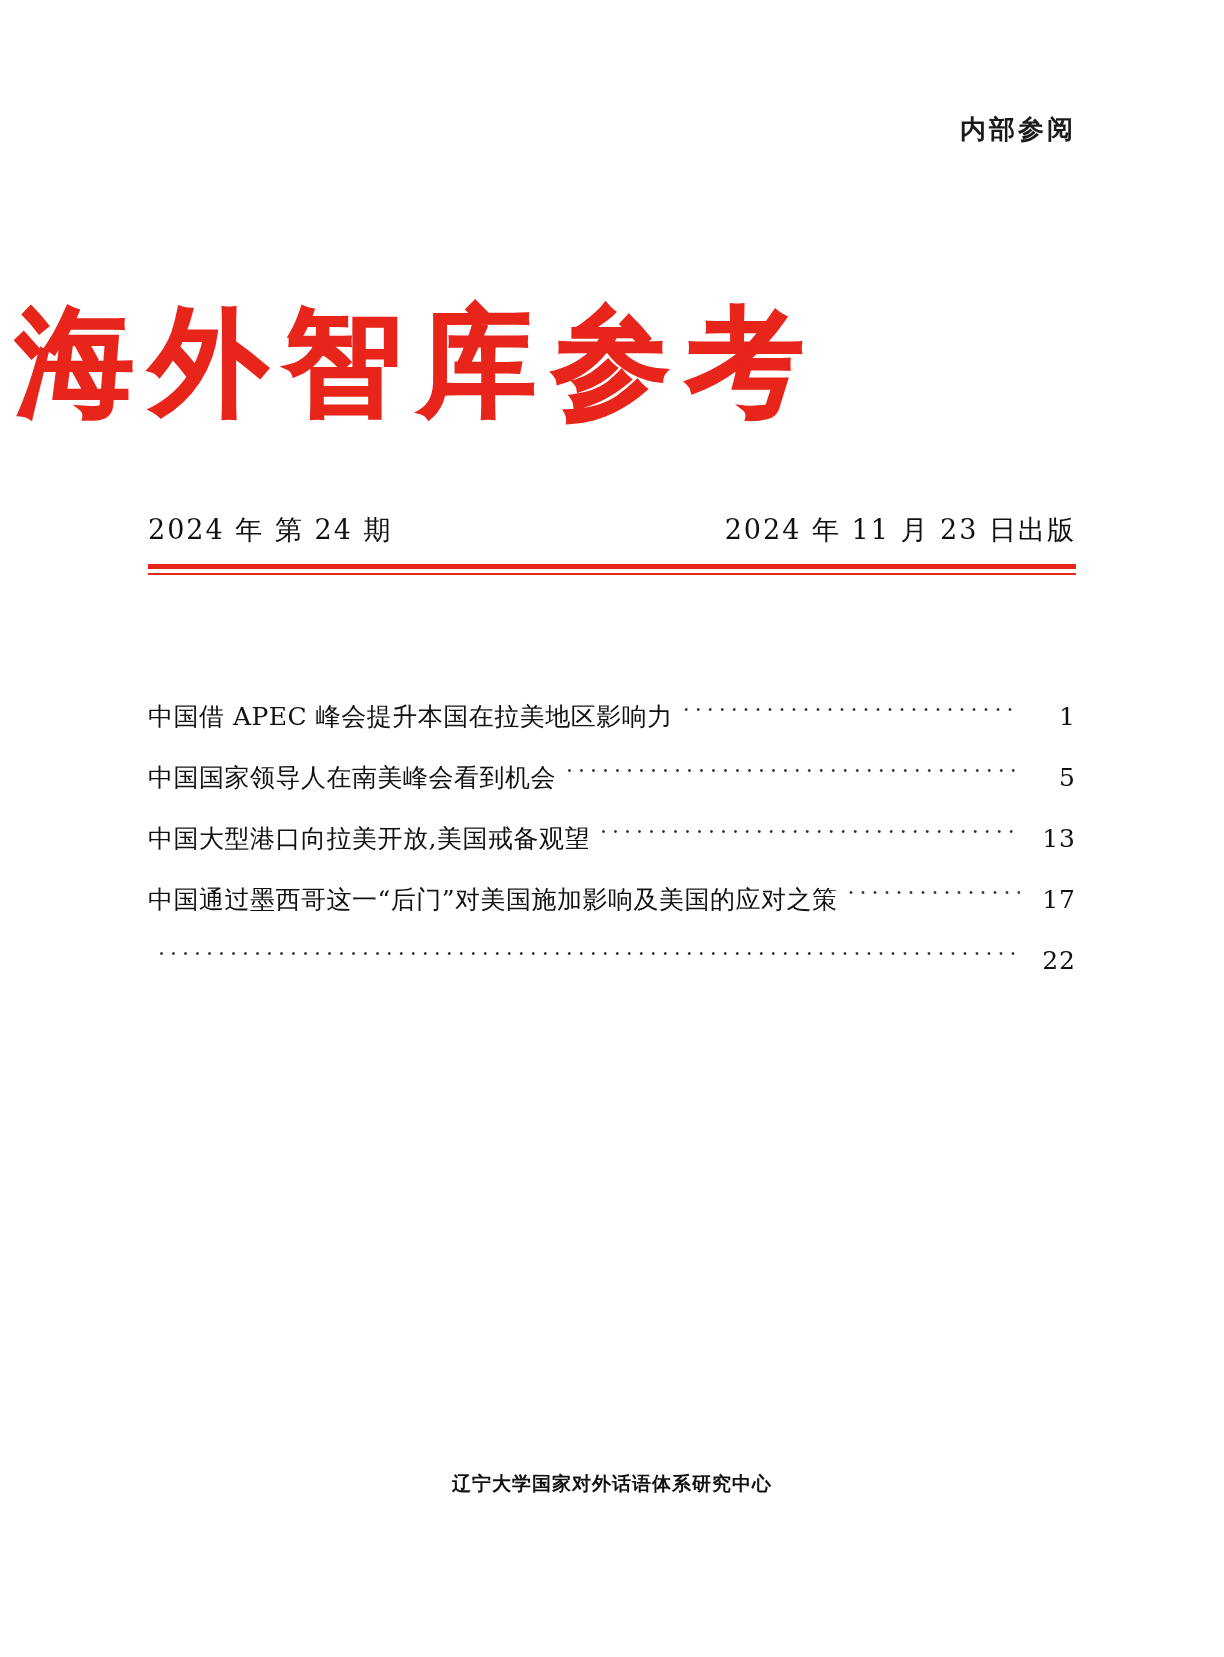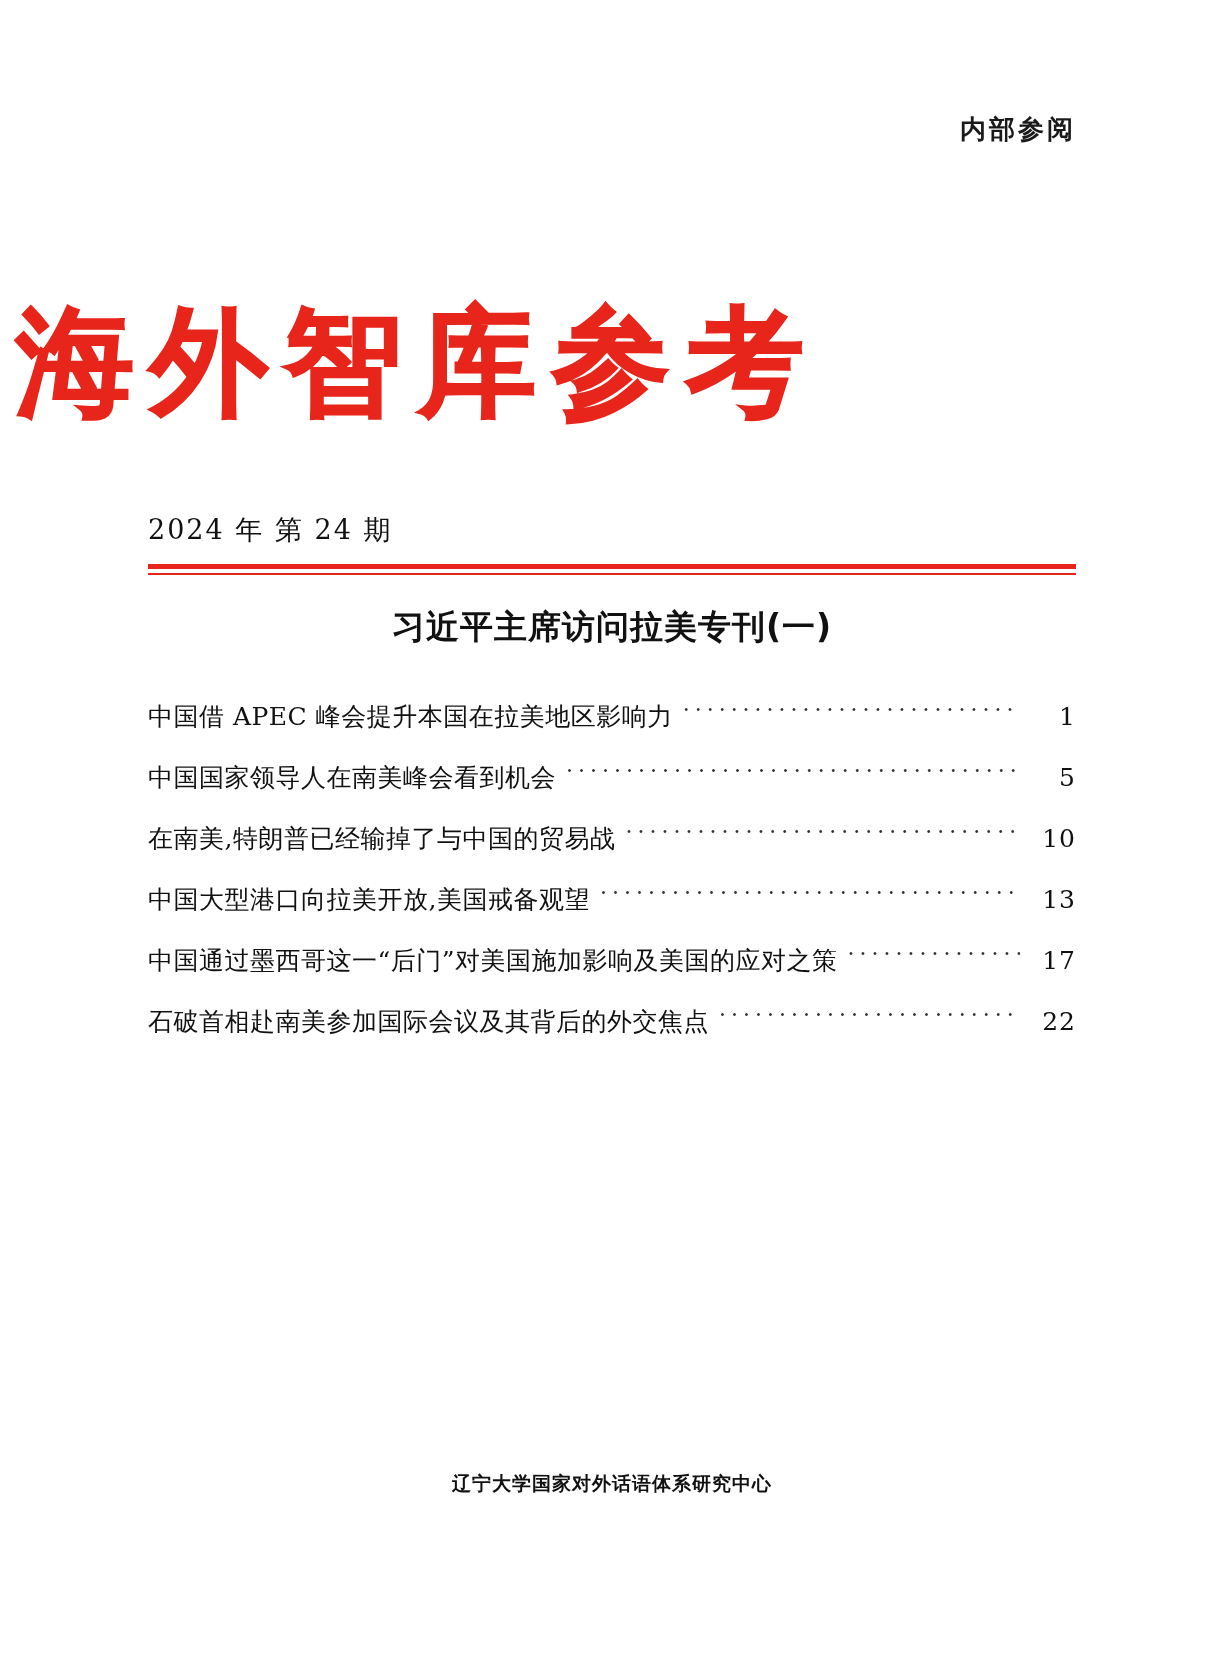--- a/index.html
+++ b/index.html
@@ -169,63 +169,57 @@
 <div class="page">
 
   <div class="internal-label">内部参阅</div>
 
   <div class="masthead">
     <div class="masthead-title">海外智库参考</div>
   </div>
 
   <div class="issue-row">
     <div class="issue-left">2024 年  第 24 期</div>
+    <div class="issue-right">2024 年 11 月 23 日出版</div>
   </div>
 
   <div class="rule-wrap">
     <div class="rule-thick"></div>
     <div class="rule-thin"></div>
   </div>
 
-  <div class="special-title">习近平主席访问拉美专刊(一)</div>
 
   <div class="toc">
 
     <div class="toc-item">
       <span class="toc-text">中国借 APEC 峰会提升本国在拉美地区影响力</span>
       <span class="toc-leader"></span>
       <span class="toc-page">1</span>
     </div>
 
     <div class="toc-item">
       <span class="toc-text">中国国家领导人在南美峰会看到机会</span>
       <span class="toc-leader"></span>
       <span class="toc-page">5</span>
     </div>
 
-    <div class="toc-item">
-      <span class="toc-text">在南美,特朗普已经输掉了与中国的贸易战</span>
-      <span class="toc-leader"></span>
-      <span class="toc-page">10</span>
-    </div>
 
     <div class="toc-item">
       <span class="toc-text">中国大型港口向拉美开放,美国戒备观望</span>
       <span class="toc-leader"></span>
       <span class="toc-page">13</span>
     </div>
 
     <div class="toc-item">
       <span class="toc-text">中国通过墨西哥这一“后门”对美国施加影响及美国的应对之策</span>
       <span class="toc-leader"></span>
       <span class="toc-page">17</span>
     </div>
 
     <div class="toc-item">
-      <span class="toc-text">石破首相赴南美参加国际会议及其背后的外交焦点</span>
       <span class="toc-leader"></span>
       <span class="toc-page">22</span>
     </div>
 
   </div>
 
   <div class="footer">辽宁大学国家对外话语体系研究中心</div>
 
 </div>
 

